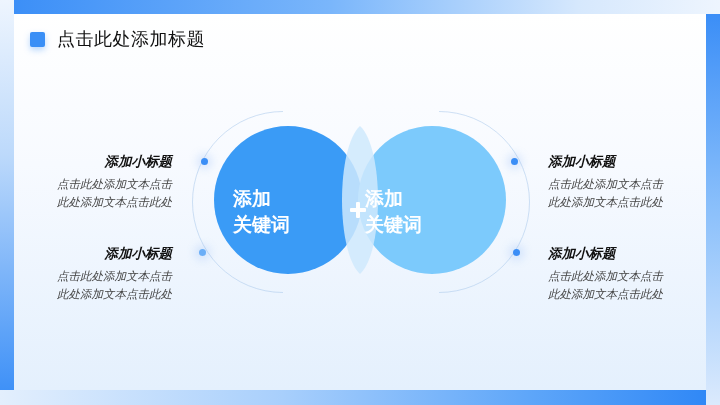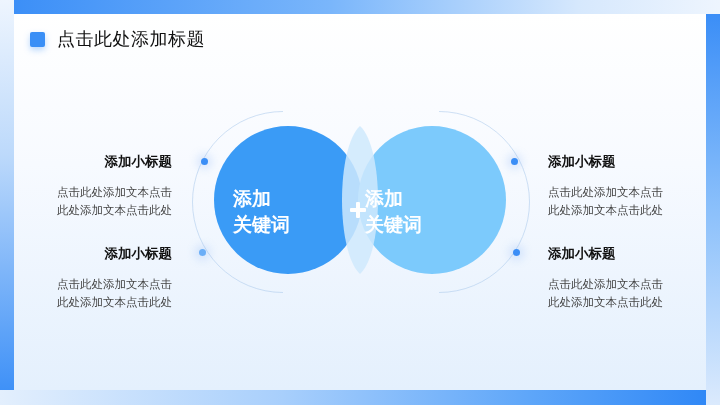--- a/index.html
+++ b/index.html
@@ -20,23 +20,23 @@
   .circle-right{left:358px;top:126px;background:#7ccafc;}
   .lens{position:absolute;left:338px;top:126px;width:44px;height:148px;}
   .circle-text{position:absolute;color:#fff;font-weight:bold;font-size:19px;line-height:26px;text-align:left;width:110px;}
   .ct-left{left:233px;top:185px;}
   .ct-right{left:365px;top:185px;}
   .plus{position:absolute;left:350px;top:202px;width:16px;height:16px;}
   .plus:before,.plus:after{content:"";position:absolute;background:#fff;border-radius:1px;}
   .plus:before{left:6px;top:0;width:4px;height:16px;}
   .plus:after{left:0;top:6px;width:16px;height:4px;}
   .dot{position:absolute;width:7px;height:7px;border-radius:50%;background:#3b8ef6;box-shadow:0 0 8px 4px rgba(120,170,245,.25);}
-  .item{position:absolute;width:140px;}
+  .item{position:absolute;width:140px;font-style:italic;}
   .item-title{font-size:13.5px;font-weight:bold;color:#111;line-height:18px;}
-  .item-desc{font-size:11.5px;color:#444;line-height:18px;margin-top:13px;}
+  .item-desc{font-size:11.5px;color:#444;line-height:18px;margin-top:5px;}
   .left-item{text-align:right;}
   .right-item{text-align:left;}
 </style>
 </head>
 <body>
 
 <div class="strip strip-top"></div>
 <div class="strip strip-left"></div>
 <div class="strip strip-right"></div>
 <div class="strip strip-bottom"></div>

